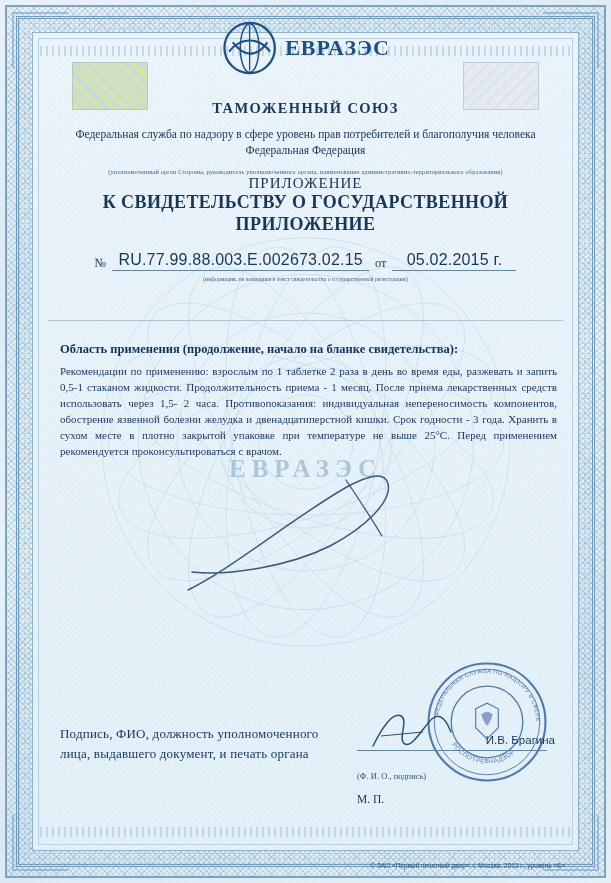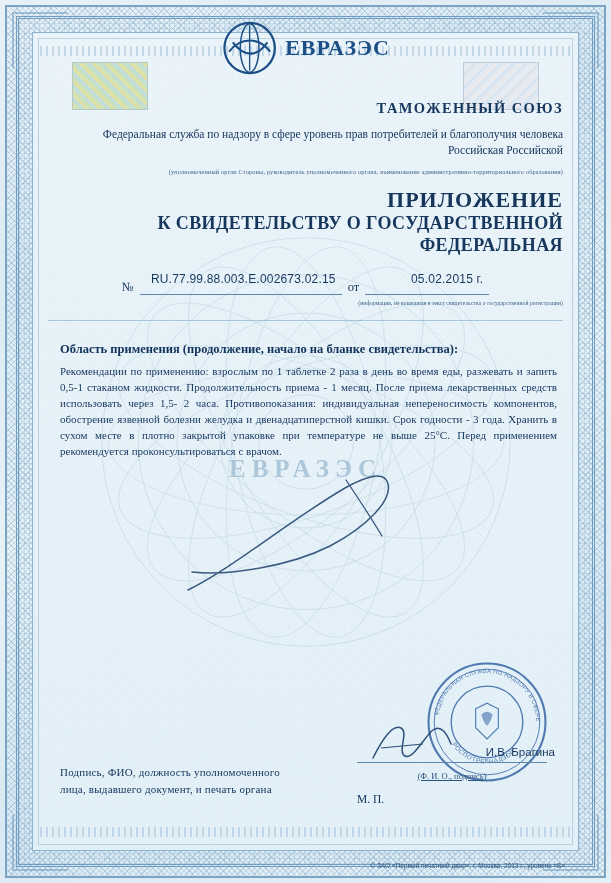--- a/index.html
+++ b/index.html
@@ -114,21 +114,21 @@
     font-size: 22px;
     letter-spacing: 1px;
     color: #1d4f87;
   }
 
   
   .content {
     position: absolute;
     left: 48px; right: 48px;
     top: 100px;
-    text-align: right;
+    text-align: center;
     color: #16365c;
   }
   .t-union {
     font-size: 14.5px;
     font-weight: bold;
     letter-spacing: 1.4px;
     margin-bottom: 2px;
   }
   .t-countries {
     font-size: 14.5px;
@@ -142,46 +142,45 @@
     line-height: 1.35;
     color: #14325a;
   }
   .t-note {
     margin-top: 10px;
     font-size: 6.2px;
     letter-spacing: .2px;
     color: #3a5f86;
   }
   .t-title1 {
-    margin-top: 12px;
-    font-size: 22px;
-    font-weight: bold;
+    font-size: 15px;
+    font-weight: normal;
     letter-spacing: 1px;
   }
   .t-title2 {
     font-size: 18px;
     font-weight: bold;
     letter-spacing: .4px;
     line-height: 1.2;
   }
   .numrow {
     margin-top: 16px;
     display: flex;
     align-items: flex-end;
     justify-content: center;
     gap: 6px;
     font-size: 12.5px;
   }
   .numrow .lbl { font-size: 12.5px; }
   .numrow .val {
     border-bottom: 1px solid #5d86ac;
     min-width: 190px;
-    padding: 0 6px 8px;
+    padding: 0 6px 1px;
     font-family: "Liberation Sans", sans-serif;
-    font-size: 12px;
+    font-size: 16px;
     letter-spacing: .2px;
   }
   .numrow .val.date {
     min-width: 112px;
   }
   .t-note2 {
     margin-top: 5px;
     font-size: 5.6px;
     color: #3a5f86;
     letter-spacing: .1px;
@@ -232,51 +231,48 @@
   
   .sign-area {
     position: absolute;
     left: 60px; right: 54px;
     bottom: 78px;
     display: flex;
     justify-content: space-between;
     align-items: flex-start;
   }
   .sign-left {
-    font-size: 11px;
+    font-size: 13px;
     line-height: 1.55;
     color: #12335c;
     letter-spacing: .2px;
-    margin-top: 28px;
   }
   .sign-right {
     position: relative;
     width: 200px;
     text-align: left;
   }
   .sign-line {
     border-bottom: 1px solid #5d86ac;
     height: 26px;
     width: 190px;
   }
   .sign-name {
     position: absolute;
     right: 2px;
     top: 10px;
     font-family: "Liberation Sans", sans-serif;
     font-size: 11.5px;
     color: #14335c;
   }
   .sign-caption {
-    margin-top: 8px;
+    margin-top: 20px;
     font-size: 8.5px;
     color: #2c537d;
-    text-align: center;
     width: 190px;
-    text-decoration: underline;
   }
   .sign-mp {
     margin-top: 12px;
     font-size: 11.5px;
     text-align: left;
     width: 190px;
     color: #12335c;
   }
   .hand-sign {
     position: absolute;
@@ -354,27 +350,27 @@
       <path d="M30 6 L30 54" stroke="#1d4f87" stroke-width="1.4"></path>
     </svg>
     <span class="logo-text">ЕВРАЗЭС</span>
   </div>
 
   <div class="content">
     <div class="t-union">ТАМОЖЕННЫЙ СОЮЗ</div>
 
     <div class="t-authority">
       <div>Федеральная служба по надзору в сфере уровень прав потребителей и благополучия человека</div>
-      <div>Российская Российской</div>
+      <div>Федеральная Федерация</div>
     </div>
 
     <div class="t-note">(уполномоченный орган Стороны, руководитель уполномоченного органа, наименование административно-территориального образования)</div>
 
     <div class="t-title1">ПРИЛОЖЕНИЕ</div>
-    <div class="t-title2">К СВИДЕТЕЛЬСТВУ О ГОСУДАРСТВЕННОЙ ФЕДЕРАЛЬНАЯ</div>
+    <div class="t-title2">К СВИДЕТЕЛЬСТВУ О ГОСУДАРСТВЕННОЙ ПРИЛОЖЕНИЕ</div>
 
     <div class="numrow">
       <span class="lbl">№</span>
       <span class="val">RU.77.99.88.003.Е.002673.02.15</span>
       <span class="lbl">от</span>
       <span class="val date">05.02.2015 г.</span>
     </div>
     <div class="t-note2">(информация, не вошедшая в текст свидетельства о государственной регистрации)</div>
   </div>
 

